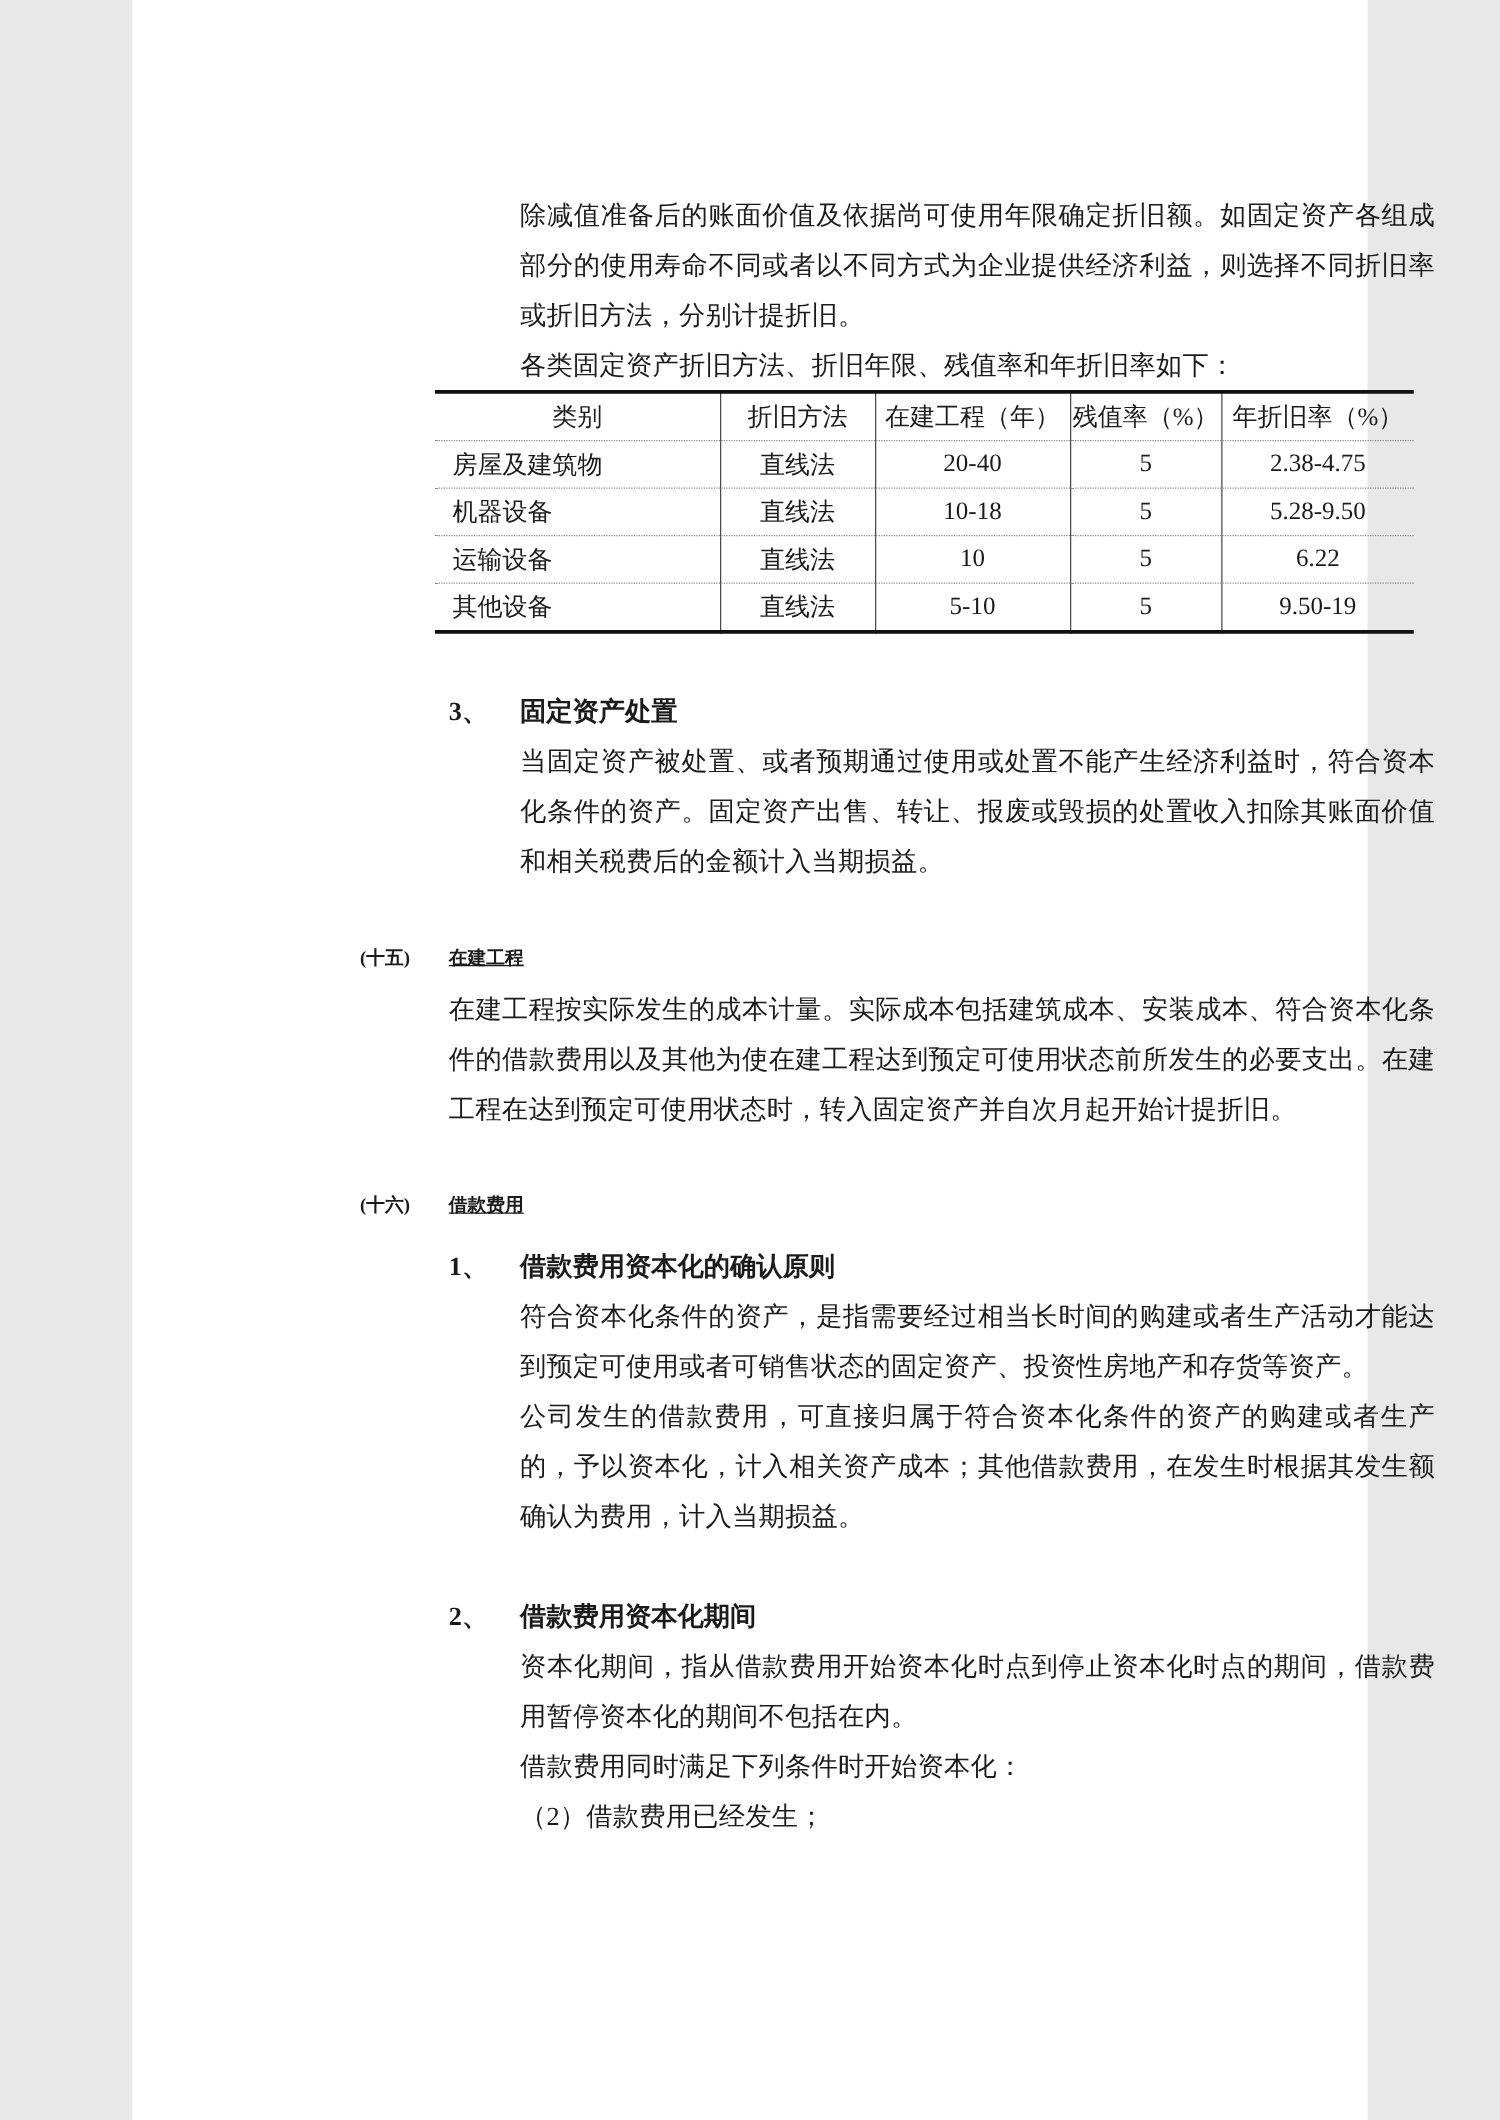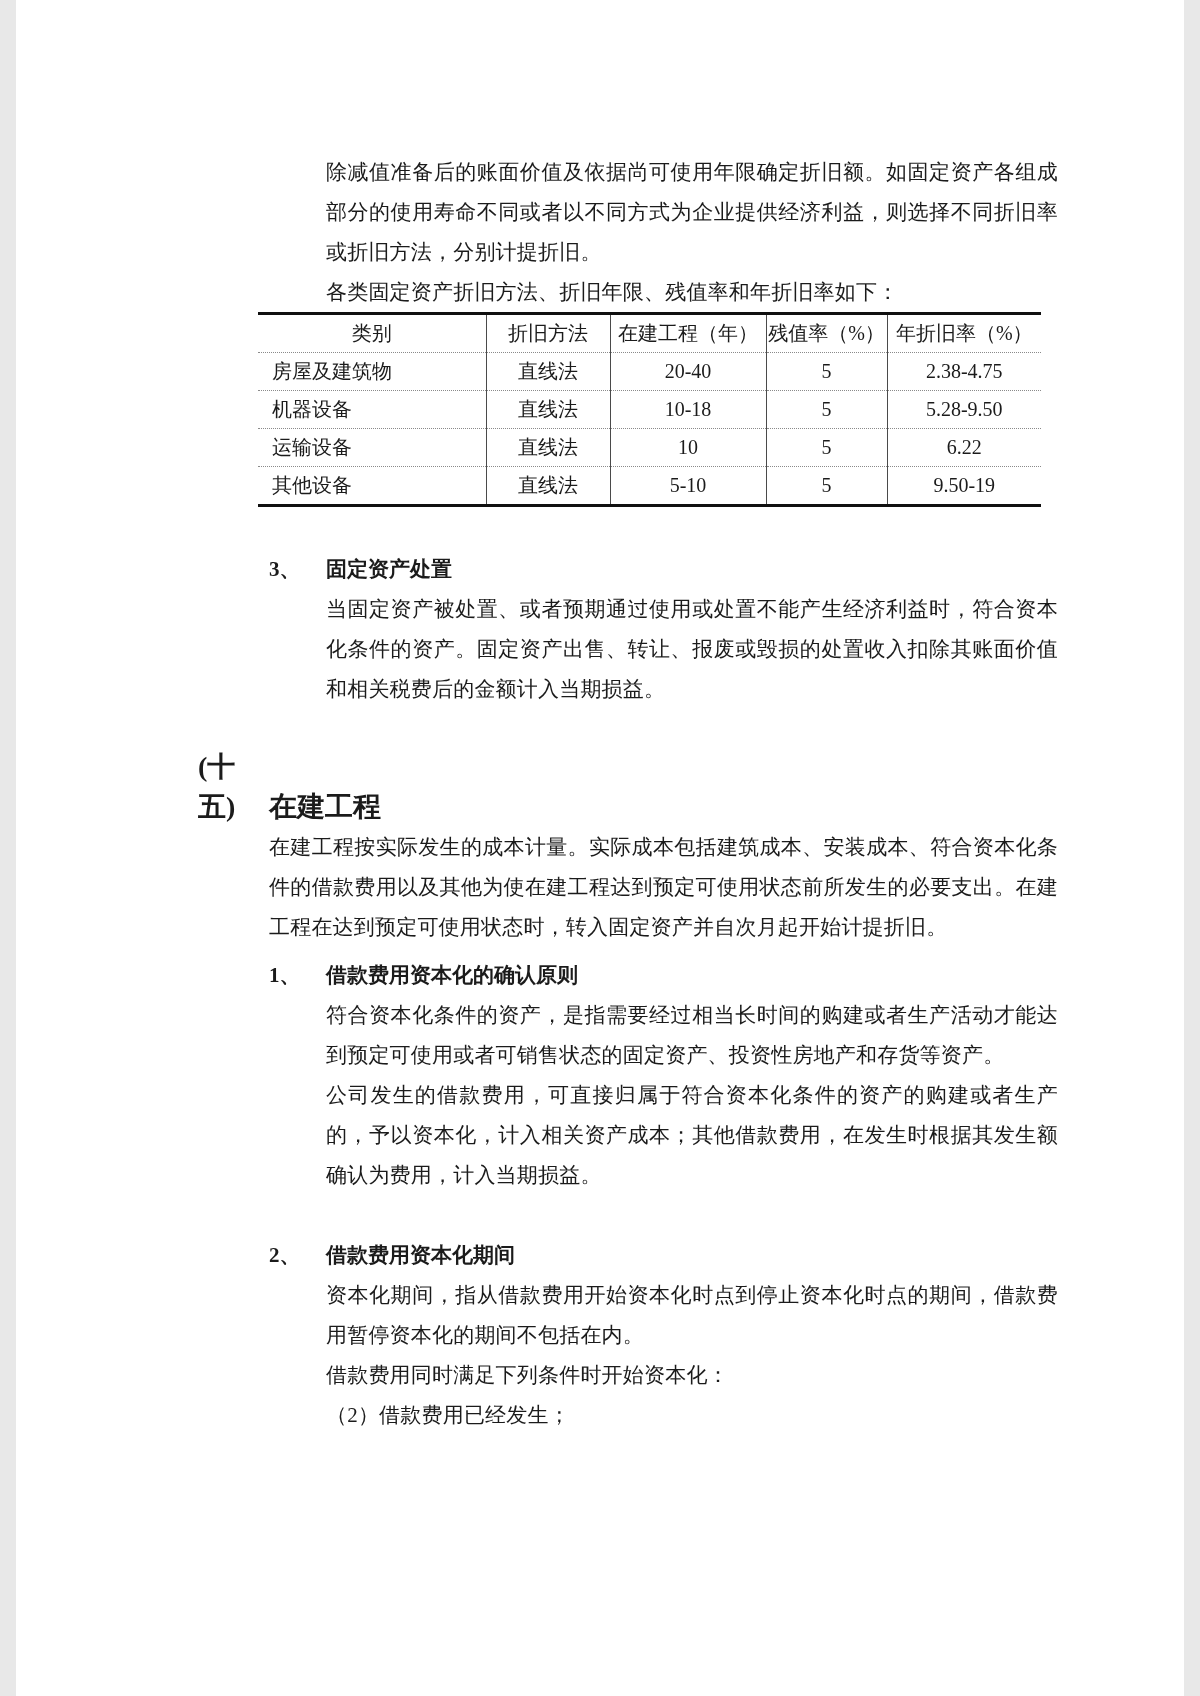--- a/index.html
+++ b/index.html
@@ -1,32 +1,32 @@
 <!DOCTYPE html>
 <html lang="zh"><head>
 <meta charset="utf-8">
 <style>
   html,body{margin:0;padding:0;background:#e8e8e8;}
   .page{
-    width:1168px;min-height:1696px;background:#ffffff;margin:0 auto;
+    width:988px;min-height:1696px;background:#ffffff;margin:0 auto;
     box-sizing:border-box;padding-top:152px;position:relative;
     font-family:"Liberation Serif","DejaVu Serif",serif;
     color:#1b1b1b;
   }
   .para{
     margin:0;font-size:21px;line-height:40px;
     text-align:justify;text-justify:inter-ideograph;
     letter-spacing:0.2px;
   }
   .indent-2{margin-left:310px;width:732px;}
   .indent-1{margin-left:253px;width:789px;}
   .single{text-align:left;}
   
   .h-row{margin:0;font-weight:bold;line-height:40px;font-size:21px;}
-  .h1{font-size:28px;margin-left:182px;}
+  .h1{font-size:15px;margin-left:182px;text-decoration:underline;}
   .h1 .h-num{display:inline-block;width:71px;}
   .h2{margin-left:253px;}
   .h2 .h-num{display:inline-block;width:57px;}
   .mt-s3{margin-top:42px;}
   .mt-s15{margin-top:38px;}
   .mt-s16{margin-top:38px;}
   .mt-s161{margin-top:8px;}
   .mt-s162{margin-top:40px;}
   
   table.dep{
@@ -105,20 +105,23 @@
   <p class="h-row h2 mt-s3">
     <span class="h-num">3、</span><span>固定资产处置</span>
   </p>
   <p class="para indent-2">当固定资产被处置、或者预期通过使用或处置不能产生经济利益时，符合资本化条件的资产。固定资产出售、转让、报废或毁损的处置收入扣除其账面价值和相关税费后的金额计入当期损益。</p>
 
   <p class="h-row h1 mt-s15">
     <span class="h-num">(十五)</span><span>在建工程</span>
   </p>
   <p class="para indent-1">在建工程按实际发生的成本计量。实际成本包括建筑成本、安装成本、符合资本化条件的借款费用以及其他为使在建工程达到预定可使用状态前所发生的必要支出。在建工程在达到预定可使用状态时，转入固定资产并自次月起开始计提折旧。</p>
 
+  <p class="h-row h1 mt-s16">
+    <span class="h-num">(十六)</span><span>借款费用</span>
+  </p>
 
   <p class="h-row h2 mt-s161">
     <span class="h-num">1、</span><span>借款费用资本化的确认原则</span>
   </p>
   <p class="para indent-2">符合资本化条件的资产，是指需要经过相当长时间的购建或者生产活动才能达到预定可使用或者可销售状态的固定资产、投资性房地产和存货等资产。</p>
   <p class="para indent-2">公司发生的借款费用，可直接归属于符合资本化条件的资产的购建或者生产的，予以资本化，计入相关资产成本；其他借款费用，在发生时根据其发生额确认为费用，计入当期损益。</p>
 
   <p class="h-row h2 mt-s162">
     <span class="h-num">2、</span><span>借款费用资本化期间</span>
   </p>

